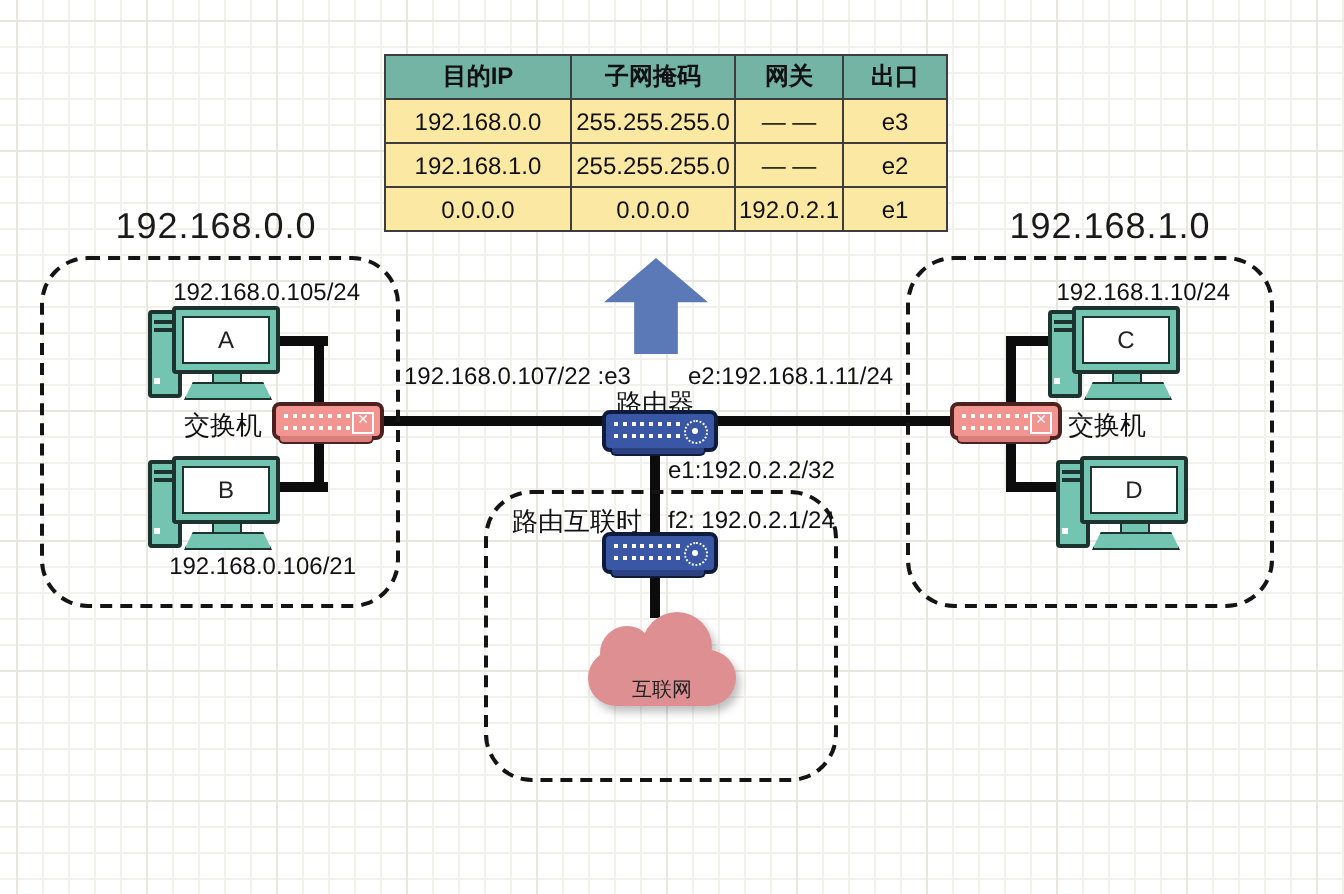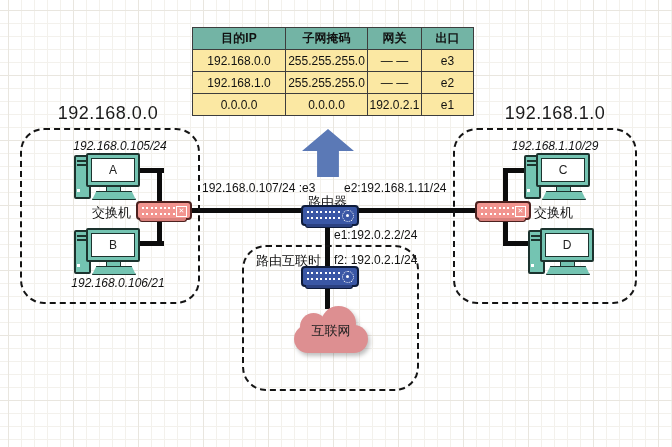--- a/index.html
+++ b/index.html
@@ -18,21 +18,21 @@
   .rtable{position:absolute;left:192px;top:27px;border-collapse:collapse;table-layout:fixed;
     font-size:12px;color:#111;}
   .rtable th,.rtable td{border:1.5px solid #3d3d3d;text-align:center;padding:0;}
   .rtable th{background:#73b4a5;height:21px;font-weight:bold;}
   .rtable td{background:#fbe8a3;height:21px;}
   
   .zone{position:absolute;border:2.5px dashed #141414;border-radius:24px;background:transparent;}
   .zone-title{position:absolute;font-size:18px;color:#1a1a1a;text-align:center;letter-spacing:.5px;}
   
   .lbl{position:absolute;font-size:12px;color:#111;white-space:nowrap;}
-  .lbl-c{text-align:center;font-style:italic;}
+  .lbl-c{text-align:right;}
   .dev-lbl{position:absolute;font-size:13px;color:#111;white-space:nowrap;}
   .caption{position:absolute;left:250px;top:421px;width:160px;text-align:center;
     font-size:14px;color:#aaaaaa;letter-spacing:2px;}
   
   .wire{position:absolute;background:#0c0c0c;}
   
   .up-arrow{position:absolute;left:302px;top:129px;width:52px;height:48px;background:#5b79b6;
     clip-path:polygon(50% 0,100% 46%,71% 46%,71% 100%,29% 100%,29% 46%,0 46%);}
   
   .computer{position:absolute;width:64px;height:46px;}
@@ -75,22 +75,22 @@
       repeating-linear-gradient(90deg,#fff 0 2px,transparent 2px 4.4px);
     background-size:100% 2.4px,100% 2.4px;
     background-position:0 0,0 6px;
     background-repeat:no-repeat,no-repeat;}
   
   .cloud{position:absolute;left:294px;top:306px;width:74px;height:47px;
     filter:drop-shadow(2px 3px 2px rgba(0,0,0,0.25));}
   .cl-base{position:absolute;left:0;bottom:0;width:74px;height:28px;background:#dd8f91;border-radius:14px;}
   .cl-b1{position:absolute;left:6px;top:7px;width:27px;height:27px;border-radius:50%;background:#dd8f91;}
   .cl-b2{position:absolute;left:27px;top:0;width:35px;height:35px;border-radius:50%;background:#dd8f91;}
-  .cl-label{position:absolute;left:0;top:16px;width:74px;text-align:center;
-    font-size:13px;color:#222;}
+  .cl-label{position:absolute;left:0;top:32px;width:74px;text-align:center;
+    font-size:10px;color:#222;}
 </style>
 </head>
 <body>
 
 <div class="canvas">
 
   <table class="rtable">
     <colgroup>
         <col style="width:93px">
         <col style="width:82px">
@@ -170,21 +170,21 @@
       <div class="screen">B</div>
     </div>
     <div class="neck"></div>
     <div class="foot"></div>
   </div>
   <div class="lbl lbl-c" style="left:58px;top:276px;width:120px;">192.168.0.106/21</div>
 
   <div class="zone" style="left:453px;top:128px;width:180px;height:172px;"></div>
   <div class="zone-title" style="left:475px;top:103px;width:160px;">192.168.1.0</div>
 
-  <div class="lbl lbl-c" style="left:495px;top:139px;width:120px;">192.168.1.10/29</div>
+  <div class="lbl lbl-c" style="left:495px;top:139px;width:120px;">192.168.1.10/24</div>
   <div class="computer" style="left:524px;top:153px;">
     <div class="tower"></div>
     <div class="monitor">
       <div class="screen">C</div>
     </div>
     <div class="neck"></div>
     <div class="foot"></div>
   </div>
 
   <div class="switch" style="left:475px;top:201px;">
@@ -198,31 +198,31 @@
 
   <div class="computer" style="left:528px;top:228px;">
     <div class="tower"></div>
     <div class="monitor">
       <div class="screen">D</div>
     </div>
     <div class="neck"></div>
     <div class="foot"></div>
   </div>
 
-  <div class="lbl" style="left:202px;top:181px;">192.168.0.107/24 :e3</div>
+  <div class="lbl" style="left:202px;top:181px;">192.168.0.107/22 :e3</div>
   <div class="lbl" style="left:344px;top:181px;">e2:192.168.1.11/24</div>
   <div class="dev-lbl" style="left:308px;top:193px;">路由器</div>
   <div class="router" style="left:301px;top:205px;">
     <div class="rt-body">
         <div class="ports"></div>
         <div class="rt-fan"></div>
       </div>
     <div class="rt-base"></div>
   </div>
-  <div class="lbl" style="left:334px;top:228px;">e1:192.0.2.2/24</div>
+  <div class="lbl" style="left:334px;top:228px;">e1:192.0.2.2/32</div>
 
   <div class="zone" style="left:242px;top:245px;width:173px;height:142px;"></div>
   <div class="dev-lbl" style="left:256px;top:252px;">路由互联时</div>
   <div class="lbl" style="left:334px;top:253px;text-align:right;">f2: 192.0.2.1/24</div>
   <div class="router" style="left:301px;top:266px;">
     <div class="rt-body">
         <div class="ports"></div>
         <div class="rt-fan"></div>
       </div>
     <div class="rt-base"></div>

